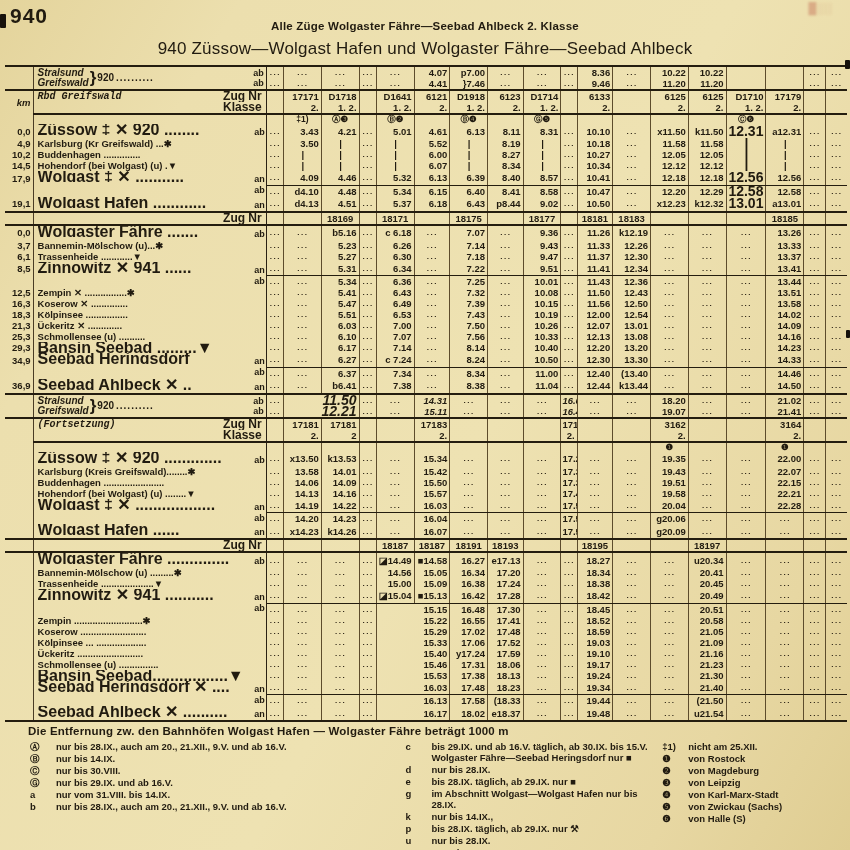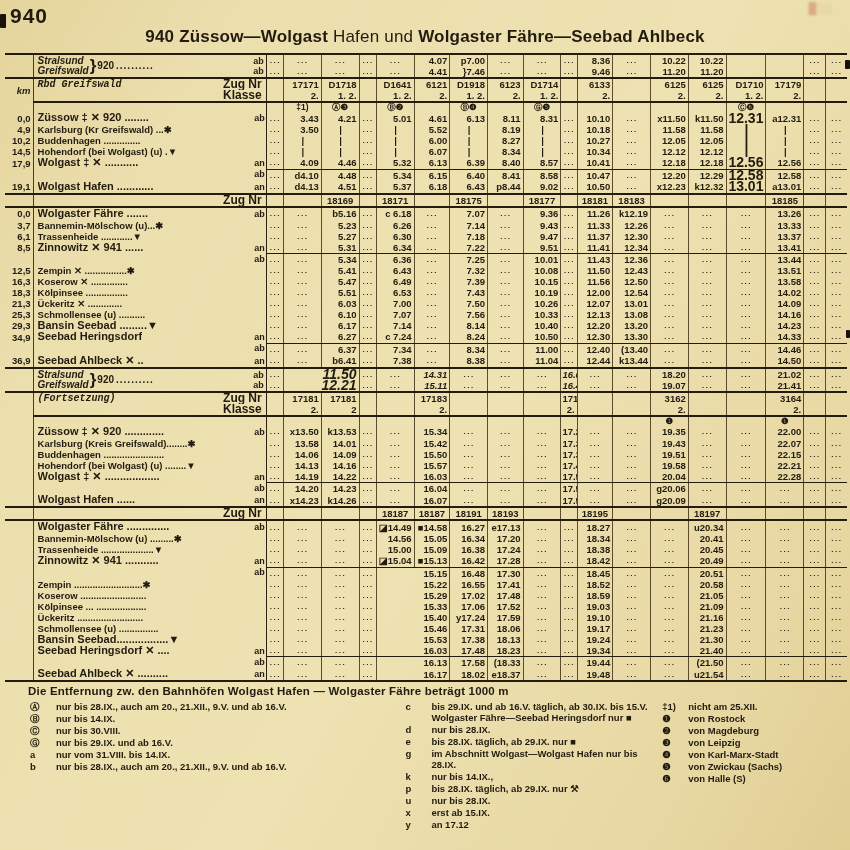--- a/index.html
+++ b/index.html
@@ -4,29 +4,29 @@
 <style>
   html,body{margin:0;padding:0;}
   body{width:850px;height:850px;overflow:hidden;background:#b8a878;font-family:"Liberation Sans",sans-serif;}
   .page{position:relative;width:850px;height:850px;background:linear-gradient(120deg,#e4d49c 0%,#ecdfae 18%,#eee2b2 55%,#e7d7a2 85%,#dfcd92 100%);color:#211b10;overflow:hidden;}
   .edge{position:absolute;background:#17120c;border-radius:1px;}
   .smear{position:absolute;color:rgba(170,40,30,.28);font-weight:bold;filter:blur(1px);font-size:11px;}
   .hdr{position:relative;padding-top:20px;}
   .pgnum{position:absolute;left:10px;top:4px;font-size:21px;font-weight:bold;letter-spacing:1px;}
   .topnote{text-align:center;font-size:11.5px;font-weight:bold;letter-spacing:.2px;}
   .title{text-align:center;font-size:17px;margin-top:7px;letter-spacing:.2px;}
-  .title .tb{font-weight:bold;margin-top:32px;}
+  .title .tb{font-weight:normal;margin-top:32px;}
   .title .tn{font-weight:normal;}
   table{border-collapse:collapse;table-layout:fixed;width:842px;margin:6px 4px 0 5px;}
   td{padding:0 1px;line-height:11px;font-size:9.5px;font-weight:bold;white-space:nowrap;overflow:hidden;vertical-align:middle;}
   td.km{text-align:right;padding-right:2px;font-size:9.5px;}
   td.stn{border-left:1px solid #4a3c24;border-right:1.6px solid #2a2113;padding-left:4px;}
   .stnflex{display:flex;justify-content:space-between;align-items:baseline;}
   .stname{overflow:hidden;white-space:nowrap;}
-  .stname.major{font-size:11px;}
+  .stname.major{font-size:16px;}
   .mk{font-size:9px;padding-left:2px;}
   td.t{border-left:1px solid #5d4c2c;text-align:right;padding-right:2px;}
   td.t.dots{text-align:center;letter-spacing:1.5px;font-size:8px;color:#2a2113;padding-right:0;}
   td.t.pass{text-align:center;padding-right:0;}
   td.t.b{font-size:14px;}
   td.t.i{font-style:italic;}
   td.t.sym{text-align:center;font-size:8.5px;padding:0;letter-spacing:0;line-height:9px;}
   tr.sep td{border-top:2px solid #241d0f;}
   tr.headb td{border-bottom:2.5px solid #241d0f;}
   tr.hr td.t{border-bottom:1.6px solid #241d0f;}
@@ -56,20 +56,21 @@
 <body>
 
 <div class="page">
   <div class="edge" style="left:0;top:14px;width:6px;height:14px;"></div>
   <div class="edge" style="right:0;top:60px;width:5px;height:9px;"></div>
   <div class="edge" style="right:0;top:330px;width:4px;height:8px;"></div>
   <div class="smear" style="right:18px;top:2px;">█░░</div>
 
   <div class="hdr">
     <div class="pgnum">940</div>
+    <div class="topnote">Alle Züge Wolgaster Fähre—Seebad Ahlbeck 2. Klasse</div>
     <div class="title"><span class="tb">940 Züssow—Wolgast </span><span class="tn">Hafen</span><span class="tn"> und </span><span class="tb">Wolgaster Fähre—Seebad Ahlbeck</span></div>
   </div>
 
   <table>
     <colgroup>
       <col style="width:26px">
         <col style="width:216px">
       <col style="width:16px">
         <col style="width:35px">
         <col style="width:35px">

